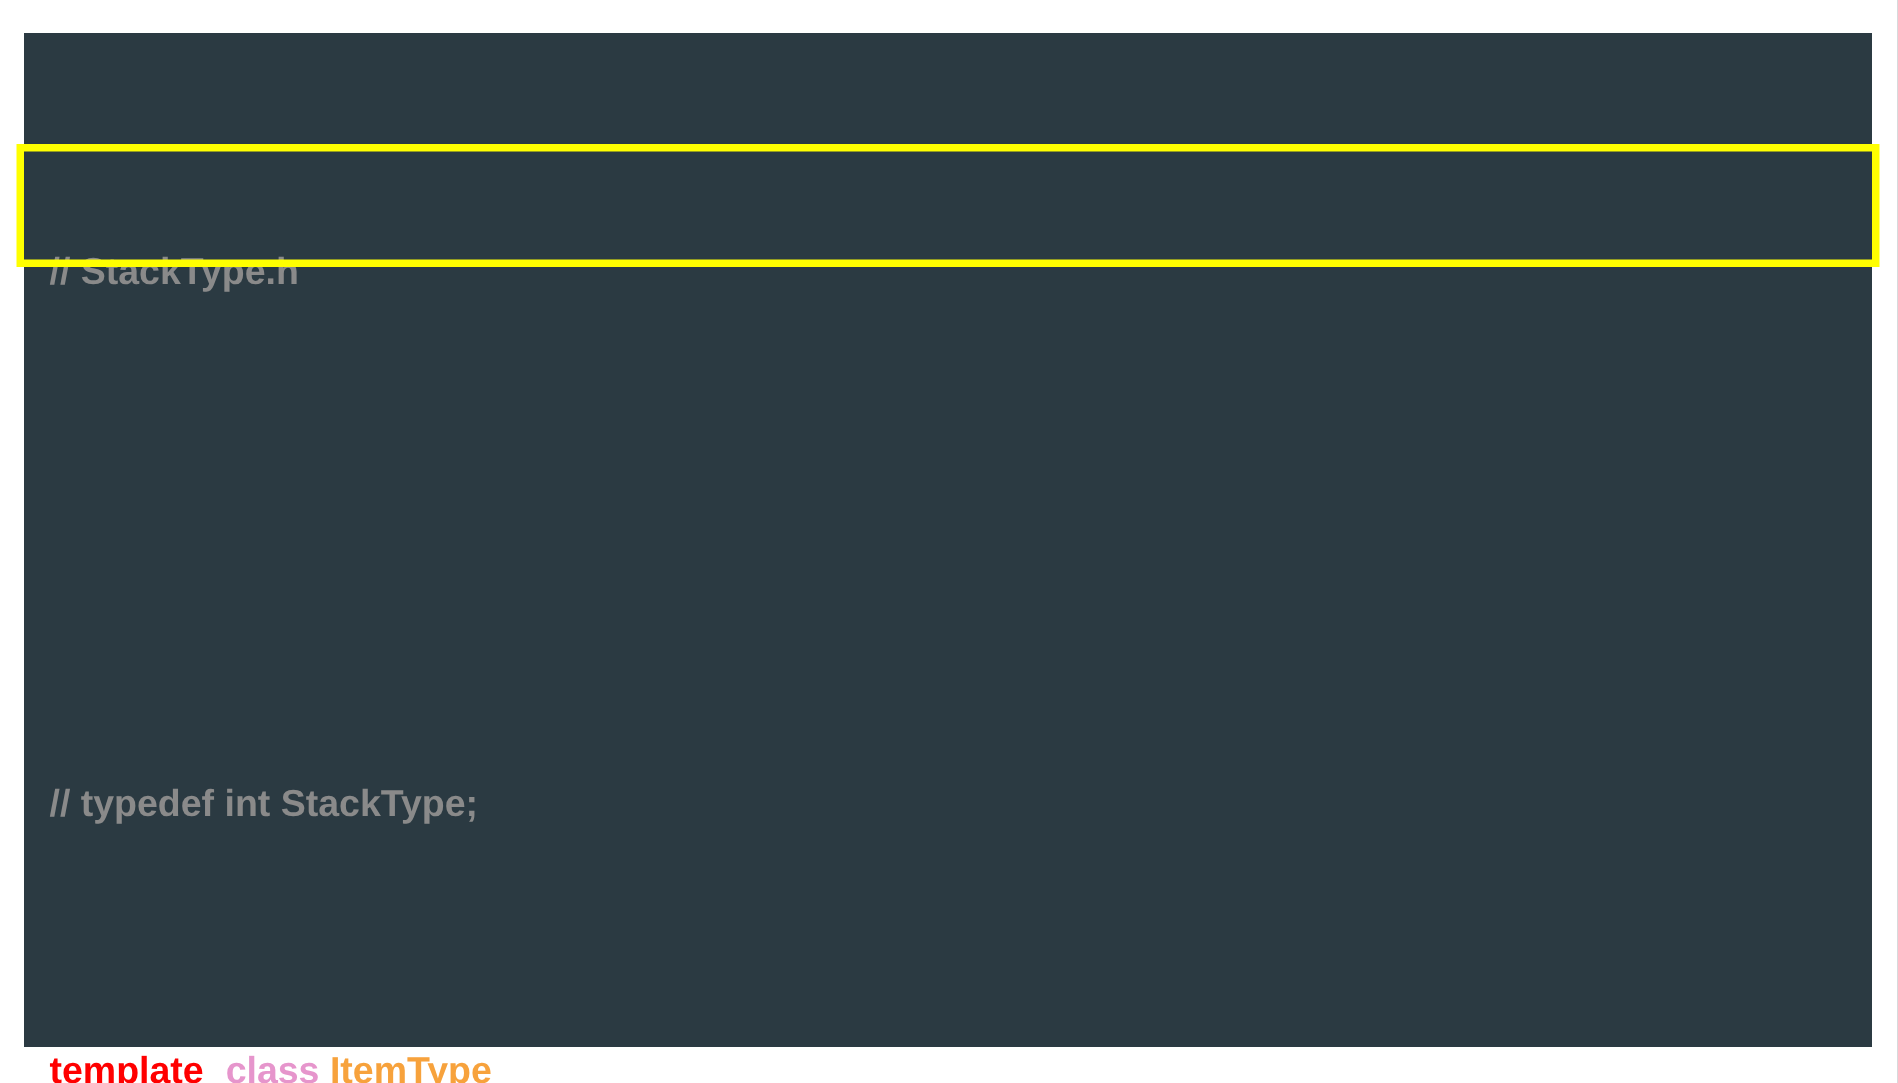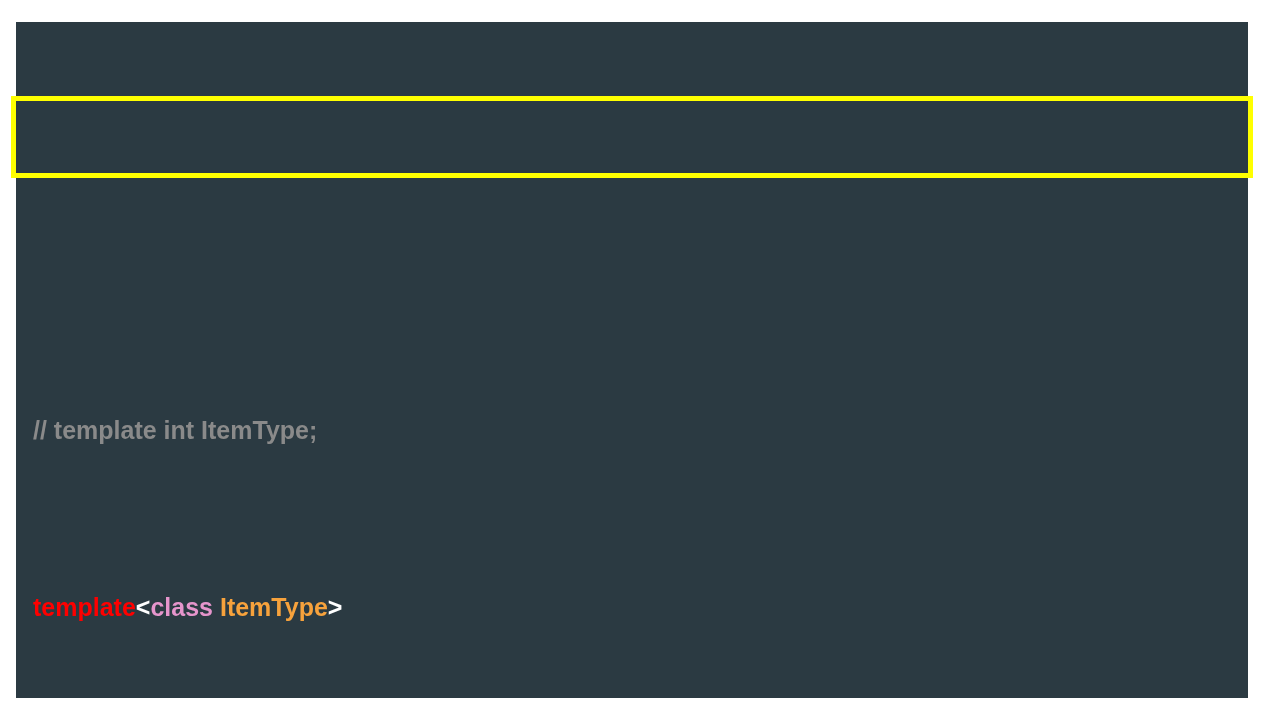--- a/index.html
+++ b/index.html
@@ -77,26 +77,27 @@
 </head>
 <body>
 
 <div id="slide">
 
   <div id="code-panel">
 
     <div class="code">
 
       
+      <div class="line"><span class="t-comment">// StackType.h</span></div>
 
       
       <div class="line blank">&nbsp;</div>
 
       
-      <div class="line"><span class="t-comment">// template int ItemType;</span></div>
+      <div class="line"><span class="t-comment">// typedef int StackType;</span></div>
 
       
       <div class="line"><span class="t-kw-red">template</span><span class="t-plain">&lt;</span><span class="t-type">class</span><span class="t-plain"> </span><span class="t-name">ItemType</span><span class="t-plain">&gt;</span></div>
 
       
       
 
       
       
 

